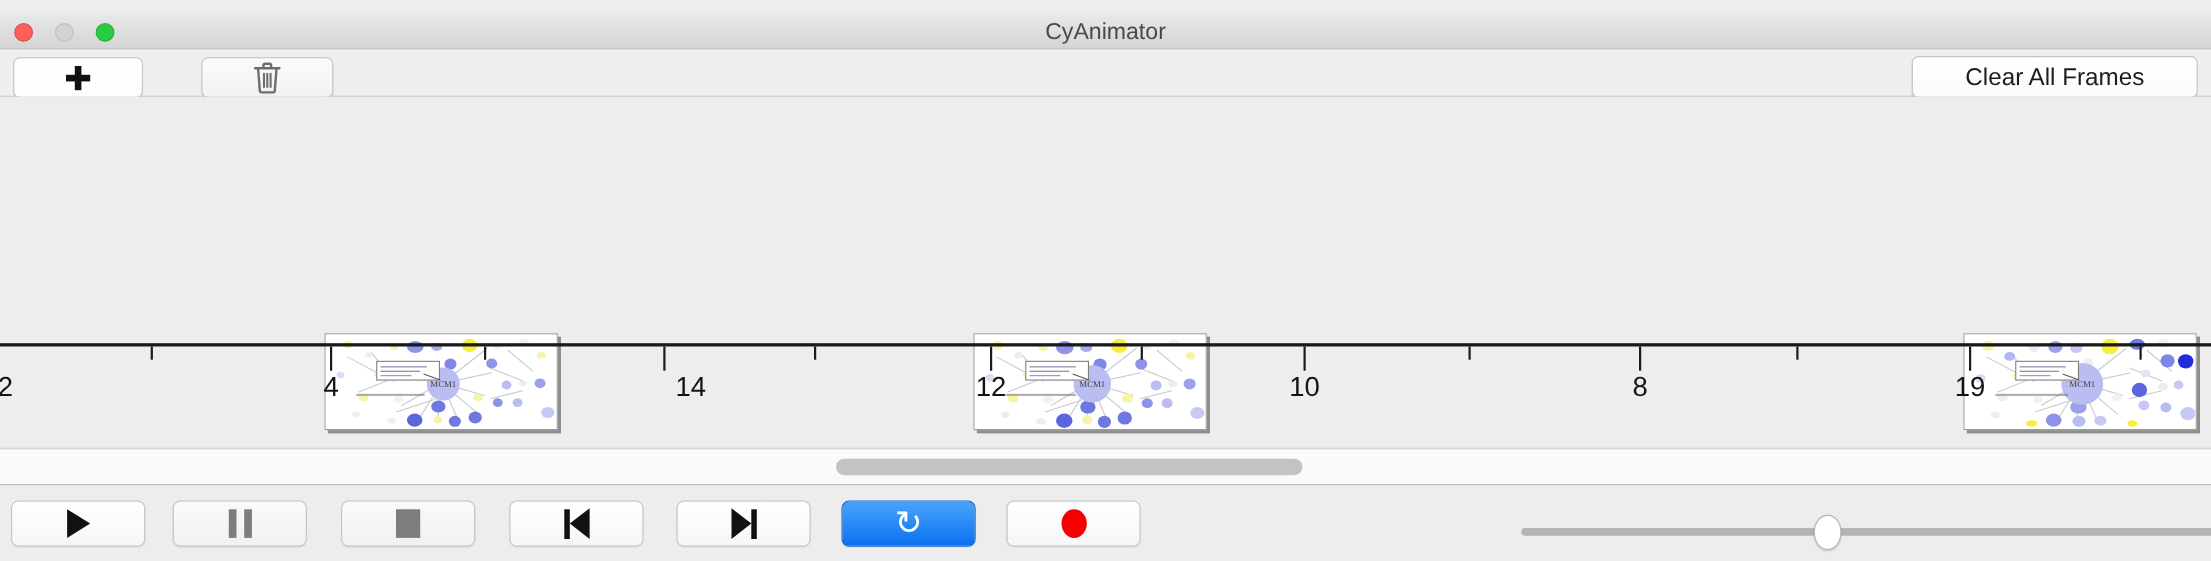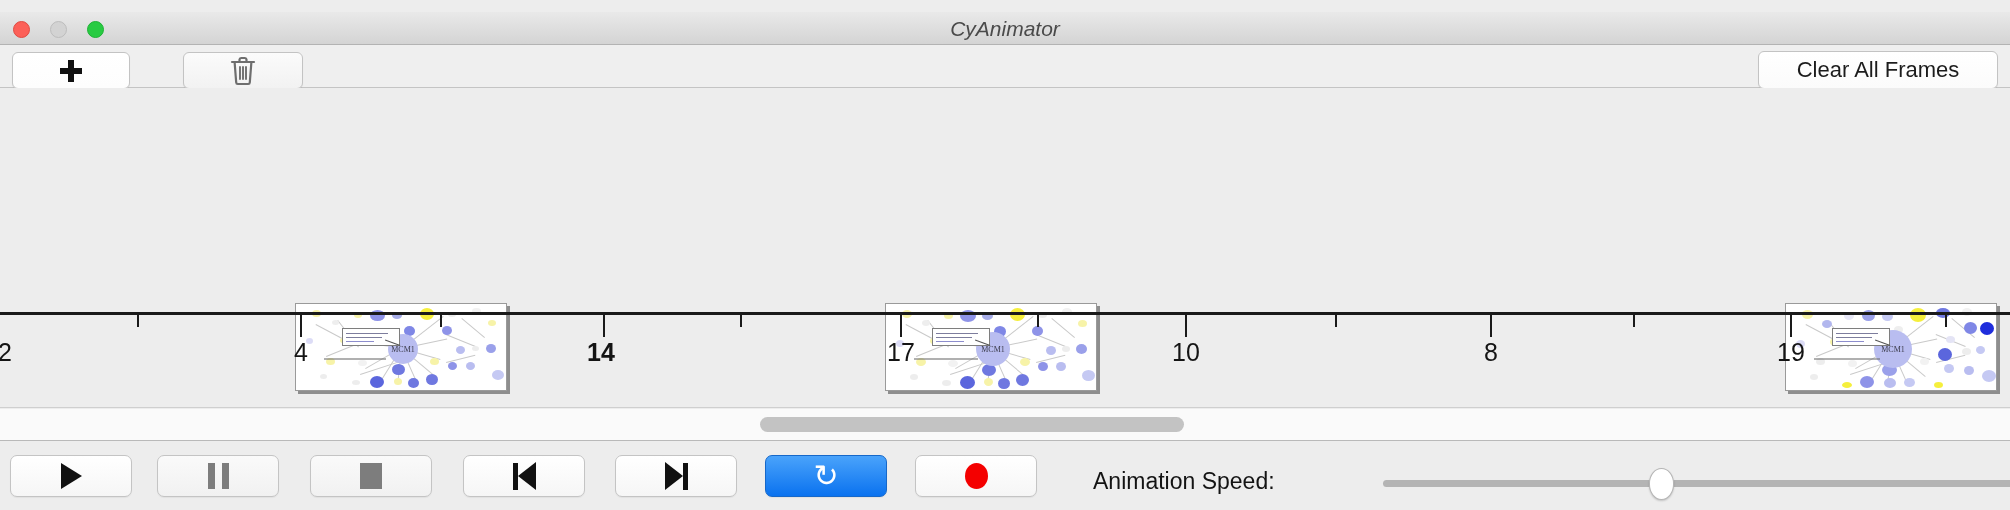--- a/index.html
+++ b/index.html
@@ -63,21 +63,20 @@
     transform: skewX(-20deg);
   }
 
   
   .titlebar {
     position: absolute;
     left: 0; top: 12px;
     width: 2010px; height: 33px;
     background: linear-gradient(#e9e9e9, #d4d4d4);
     border-bottom: 1px solid #b3b3b3;
-    font-style: italic;
   }
   .traffic {
     position: absolute;
     top: 9px;
     width: 17px; height: 17px;
     border-radius: 50%;
   }
   .traffic.close  { left: 13px; background: #fc6058; border: 1px solid #e04a42; }
   .traffic.min    { left: 50px; background: #d3d3d3; border: 1px solid #bdbdbd; }
   .traffic.zoom   { left: 87px; background: #28cb42; border: 1px solid #1eb235; }
@@ -113,21 +112,21 @@
   }
   .btn-add {
     left: 12px; top: 7px; width: 118px; height: 37px;
     background: linear-gradient(#ffffff, #fdfdfd);
   }
   .btn-delete {
     left: 183px; top: 7px; width: 120px; height: 37px;
     background: linear-gradient(#fbfbfb, #f2f2f2);
   }
   .btn-clear {
-    right: 12px; top: 6px; width: 240px; height: 38px;
+    right: 12px; top: 6px; width: 260px; height: 38px;
     background: linear-gradient(#ffffff, #fbfbfb);
   }
   .btn-clear span {
     font-size: 22px;
     color: #1c1c1c;
     font-family: "Liberation Sans", sans-serif;
   }
   .plus-icon {
     position: relative;
     width: 24px; height: 24px;
@@ -556,22 +555,22 @@
     <div class="tick minor" style="left:1037px;"></div>
     <div class="tick major" style="left:1185px;"></div>
     <div class="tick minor" style="left:1335px;"></div>
     <div class="tick major" style="left:1490px;"></div>
     <div class="tick minor" style="left:1633px;"></div>
     <div class="tick major" style="left:1790px;"></div>
     <div class="tick minor" style="left:1945px;"></div>
 
     <div class="tick-label" style="left:5px;">2</div>
     <div class="tick-label" style="left:301px;">4</div>
-    <div class="tick-label" style="left:601px;font-weight:bold;">14</div>
-    <div class="tick-label" style="left:901px;">17</div>
+    <div class="tick-label" style="left:628px;">14</div>
+    <div class="tick-label" style="left:901px;">12</div>
     <div class="tick-label" style="left:1186px;">10</div>
     <div class="tick-label" style="left:1491px;">8</div>
     <div class="tick-label" style="left:1791px;">19</div>
 
   </div>
 
   <div class="scroll-track">
     <div class="scroll-thumb"></div>
   </div>
 
@@ -607,21 +606,20 @@
     </div>
 
     <div class="cbtn active" style="left:765px;width:122px;">
       <span class="g-loop">↻</span>
     </div>
 
     <div class="cbtn" style="left:915px;width:122px;">
       <span class="g-record"></span>
     </div>
 
-    <div class="speed-label">Animation Speed:</div>
 
     <div class="slider">
       <div class="rail"></div>
       <div class="thumb"></div>
     </div>
   </div>
 
 </div>
 
 </body></html>

